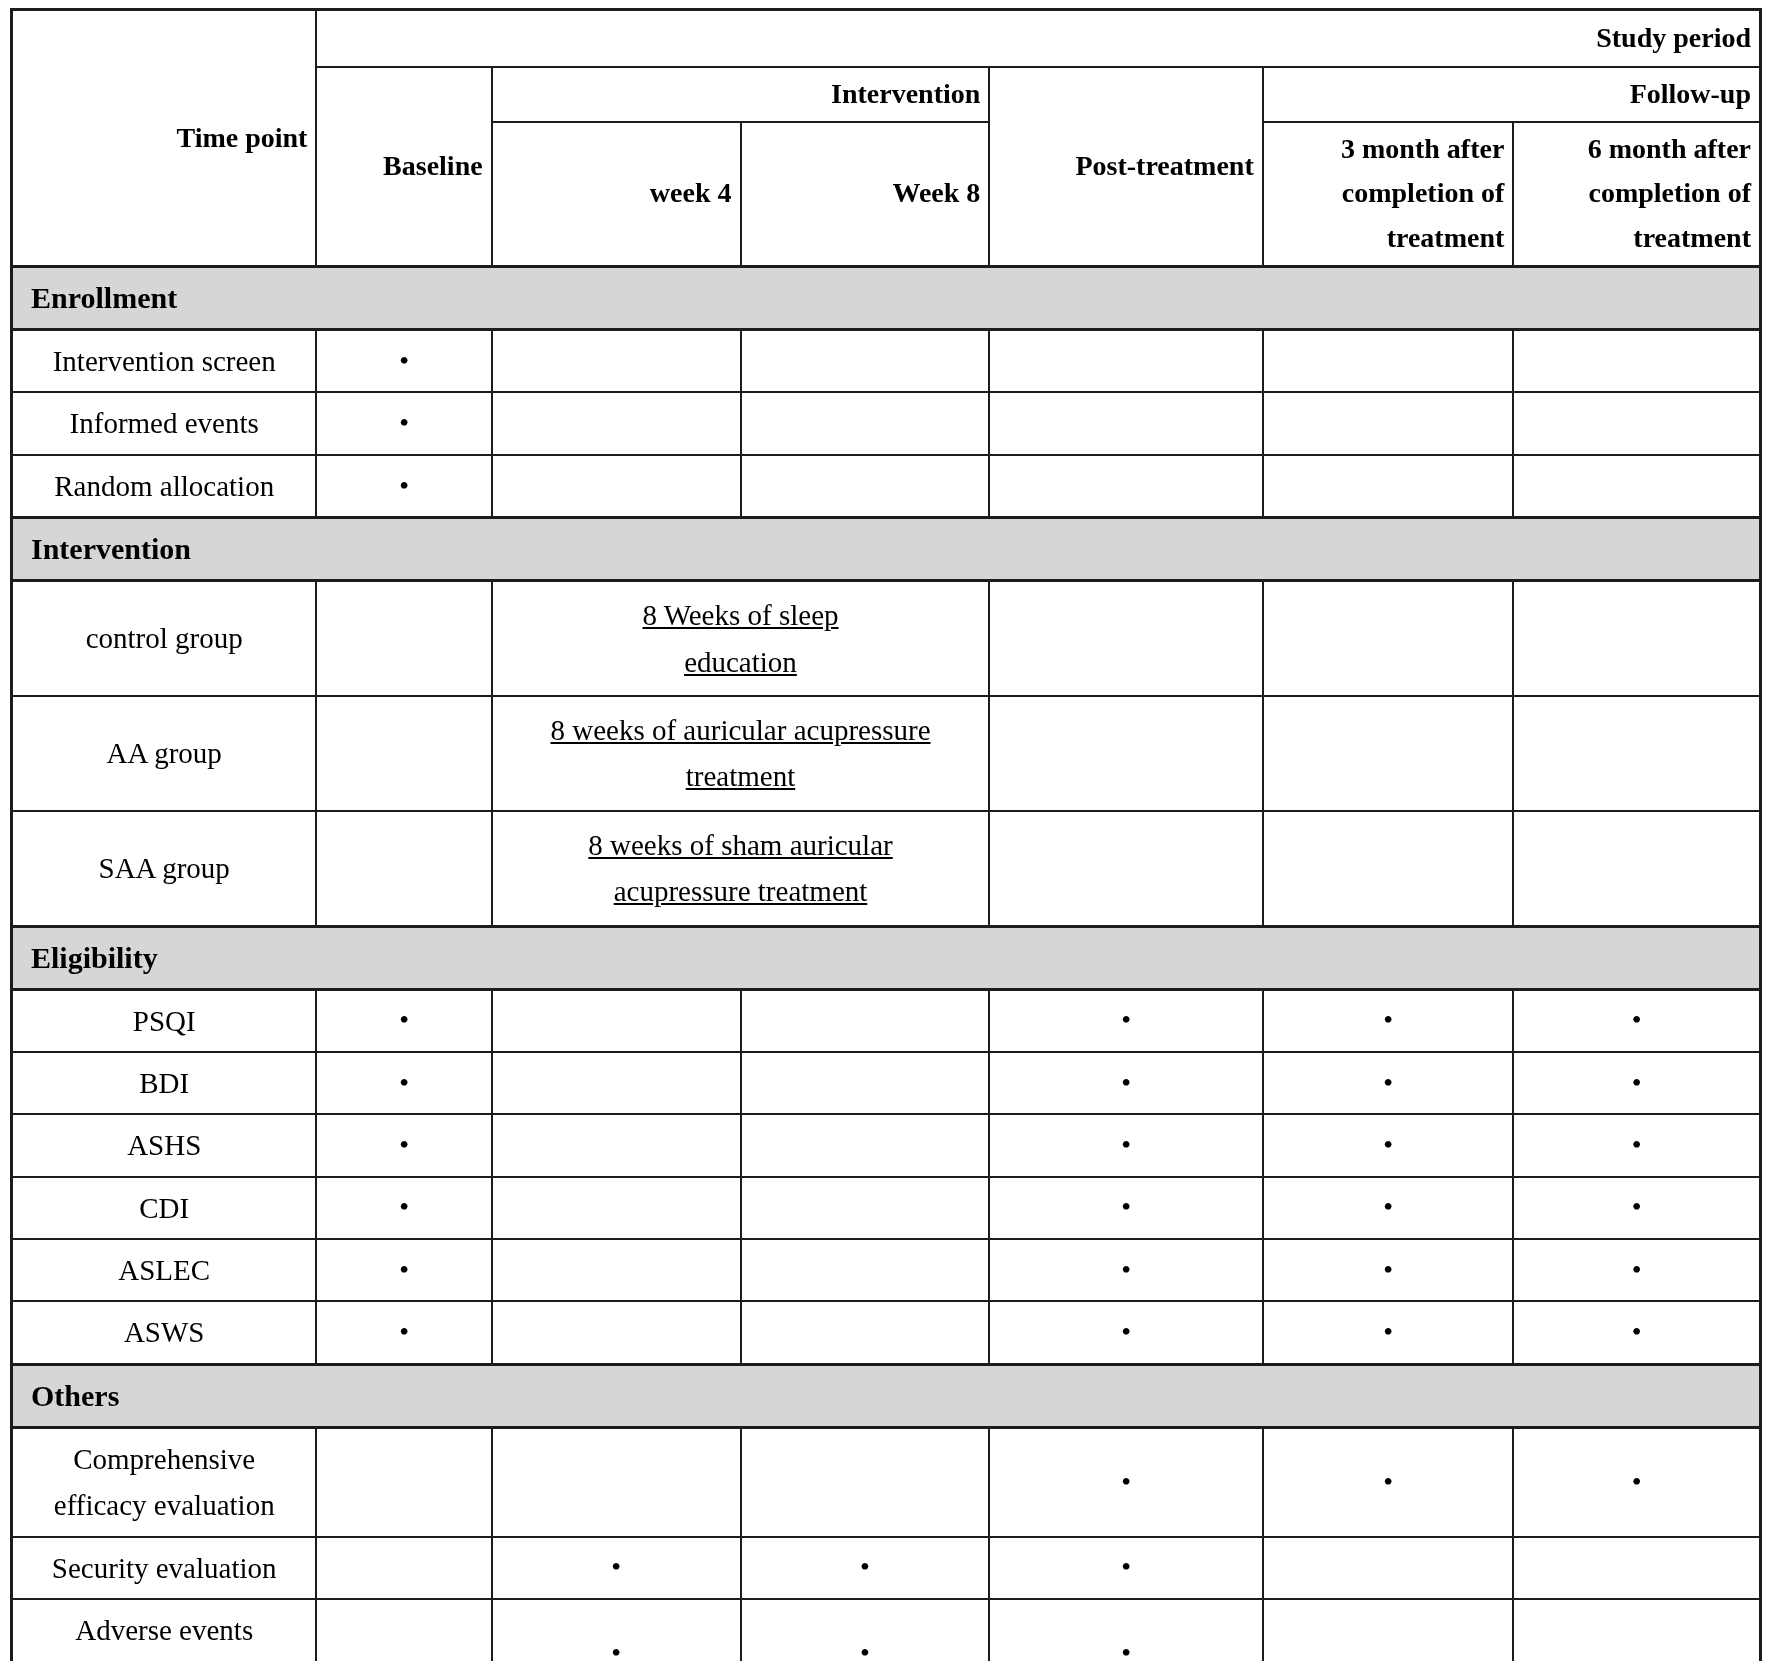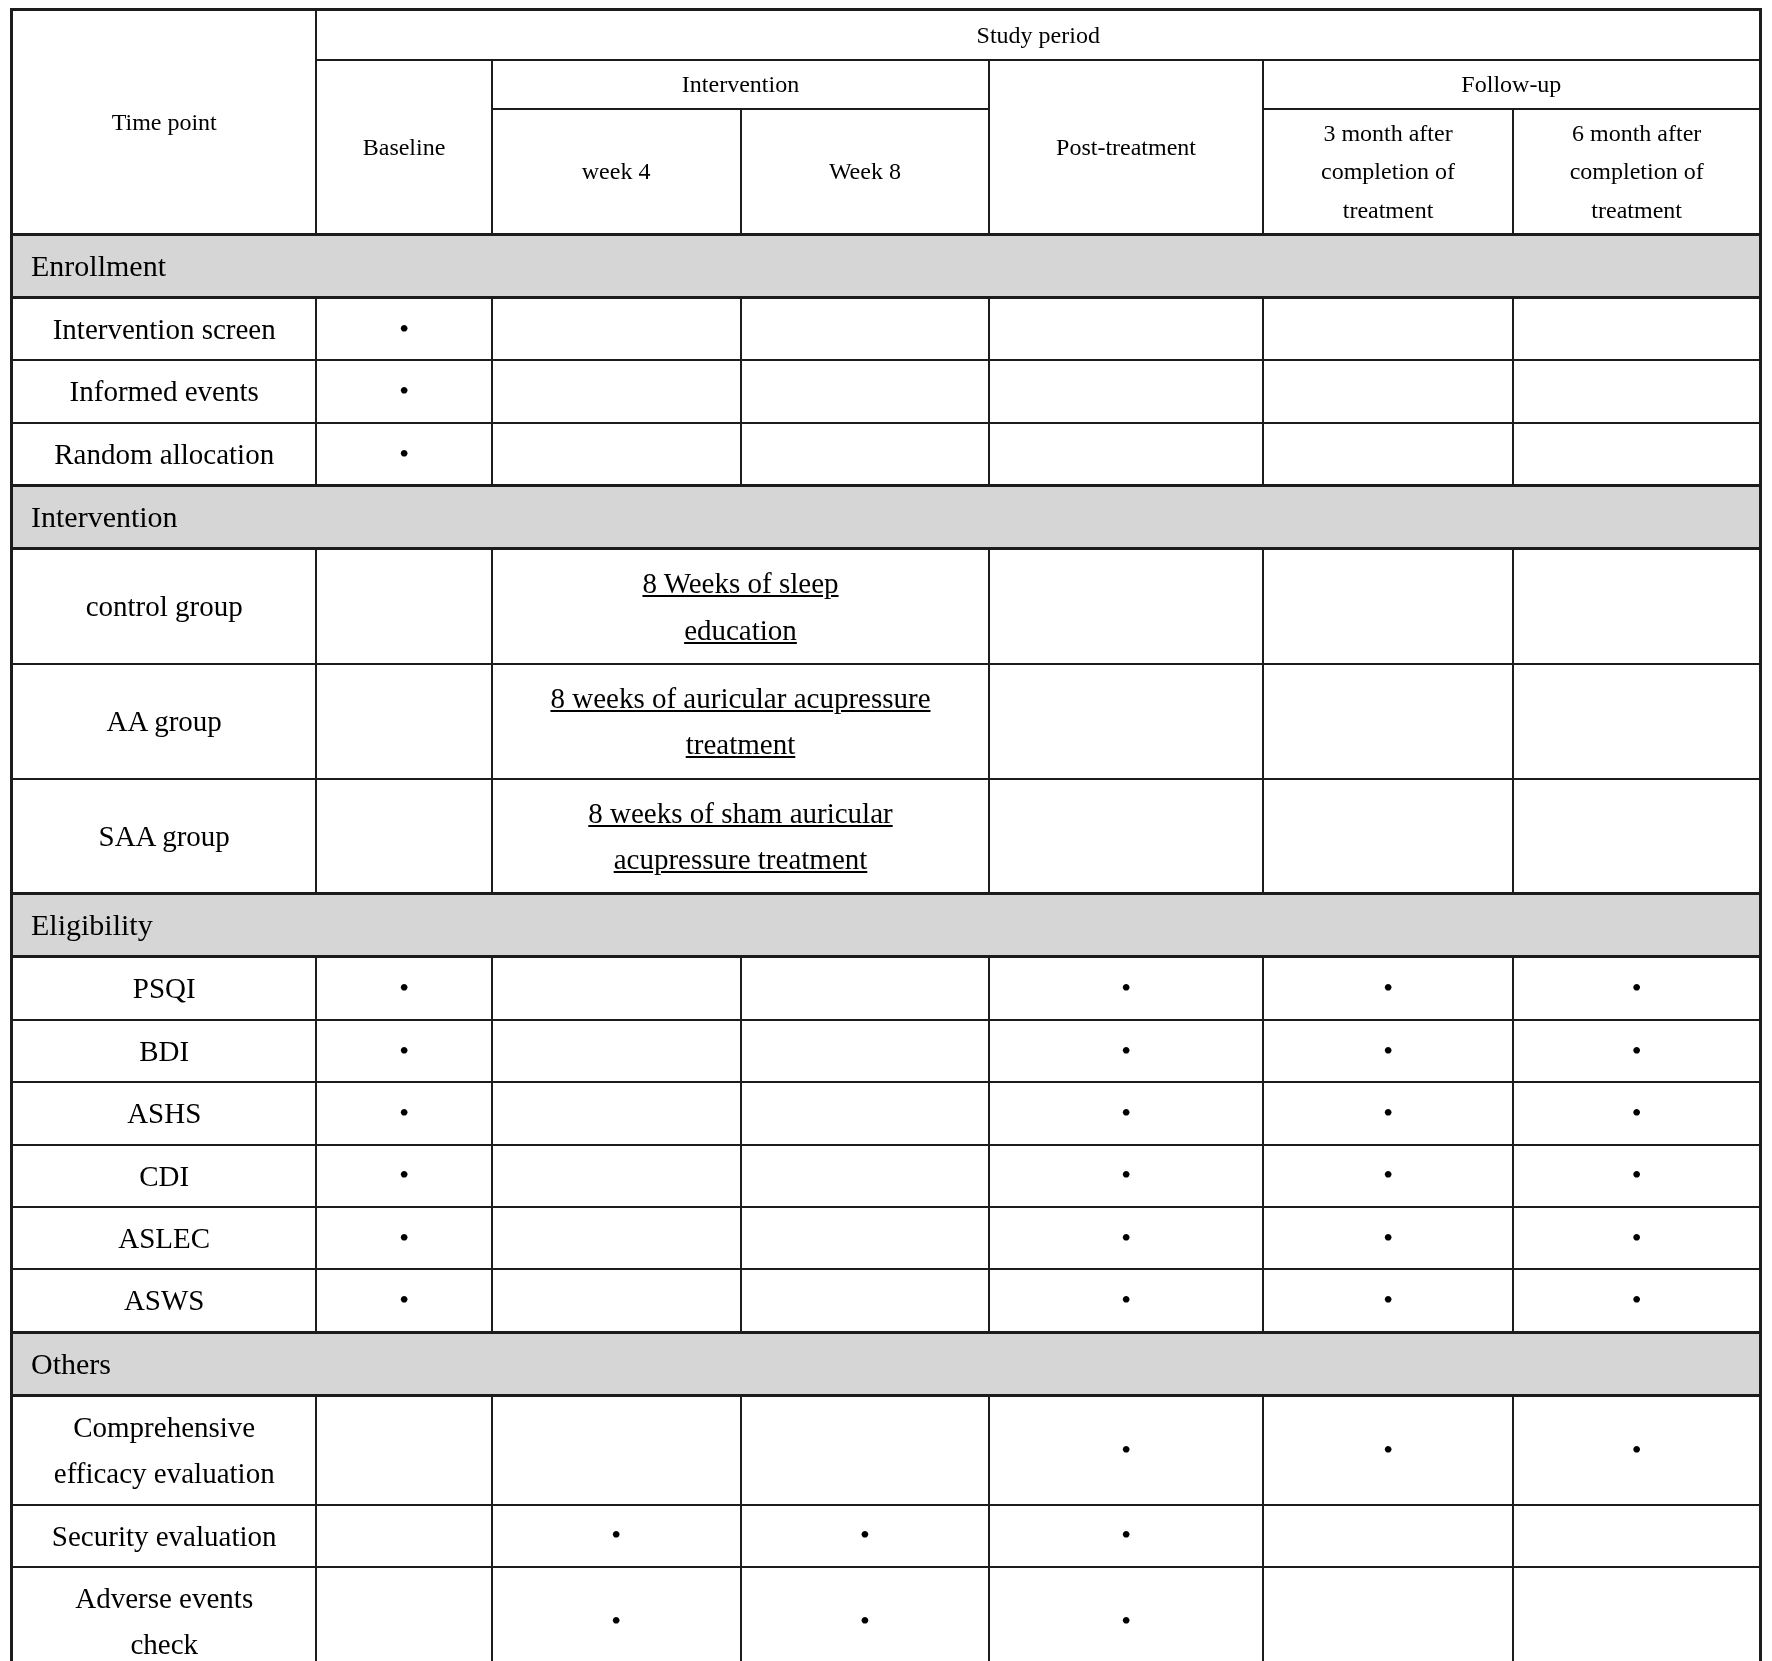--- a/index.html
+++ b/index.html
@@ -32,29 +32,30 @@
     border: 2px solid #1c1c1c;
     text-align: center;
     vertical-align: middle;
     font-size: 29px;
     line-height: 1.6;
     padding: 4px 8px;
     white-space: pre-line;
     overflow: hidden;
   }
   thead th {
-    font-weight: normal;
-    font-size: 24px;
+    font-weight: bold;
+    font-size: 28px;
+    text-align: right;
   }
   thead tr.h-row1 th { padding: 5px 8px; }
   tbody td { background: #ffffff; }
   tr.section-row td {
     background: #d6d6d6;
     text-align: left;
-    font-weight: normal;
+    font-weight: bold;
     font-size: 30px;
     padding: 6px 8px 6px 18px;
     border-top-width: 3px;
     border-bottom-width: 3px;
     margin-top: 12px;
   }
   td.row-label { padding: 7px 10px; }
   td.mark-cell { font-size: 28px; }
   td.span-text-cell { padding: 10px 14px; text-decoration: underline; }
 </style>

